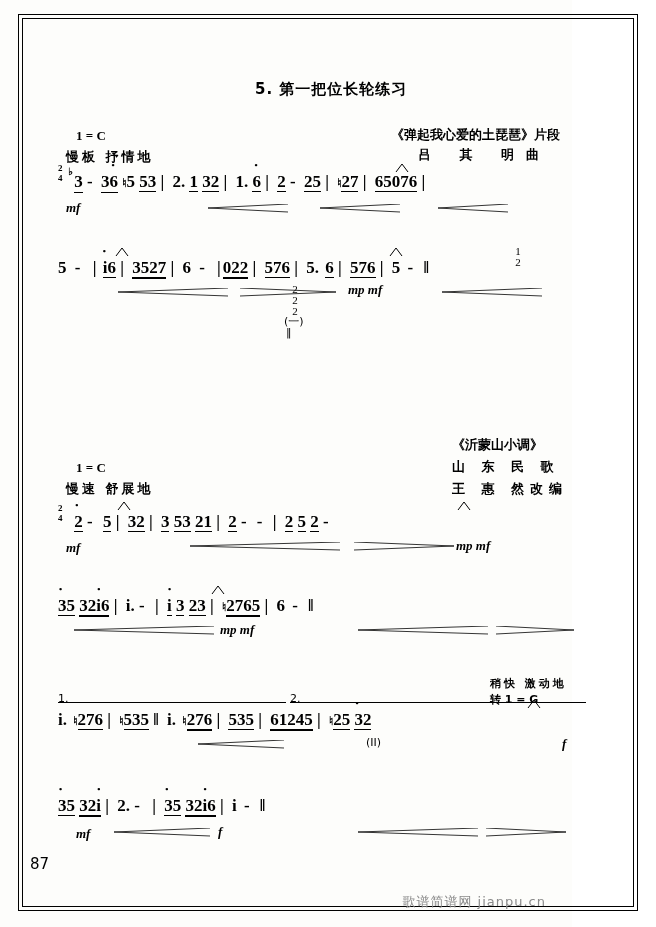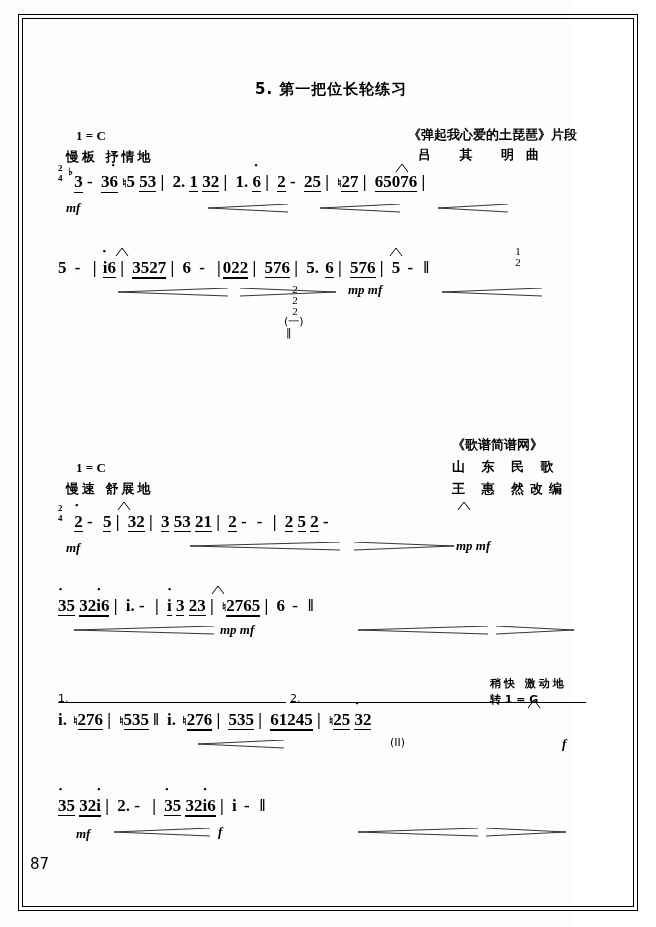--- a/index.html
+++ b/index.html
@@ -158,21 +158,21 @@
 <div class="page">
 
   <div class="border-frame"></div>
   <div class="border-frame inner"></div>
 
   <div class="section-title" id="title-5">5. 第一把位长轮练习</div>
 
   <div class="keysig" style="left:76px; top:128px;">1 = C</div>
   <div class="tempo" style="left:66px; top:148px;">慢板  抒情地</div>
 
-  <div class="credit" style="left:408px; top:126px;">《弹起我心爱的土琵琶》片段</div>
+  <div class="credit" style="left:391px; top:126px;">《弹起我心爱的土琵琶》片段</div>
   <div class="credit sp2" style="left:418px; top:146px;">吕      其      明曲</div>
 
   <div class="staff" style="left:58px; top:172px;">
     <div class="notes">
       <span style="display:inline-block;position:relative;">
         <span style="position:absolute;left:0;top:-9px;font-size:9px;">2</span>
         <span style="position:absolute;left:0;top:1px;font-size:9px;">4</span>
         <span style="display:inline-block;width:12px;"></span>
       </span>
       <span style="position:relative;">
@@ -260,21 +260,21 @@
           <path d="M2,8 L8,0 L14,8" stroke="#000" stroke-width="1" fill="none"></path>
         </svg>
     </div>
     <div class="tiny-num" style="left:452px; top:-12px; width:16px;">1<br>2</div>
   </div>
 
 
   <div class="keysig" style="left:76px; top:460px;">1 = C</div>
   <div class="tempo" style="left:66px; top:480px;">慢速  舒展地</div>
 
-  <div class="credit" style="left:452px; top:436px;">《歌谱简谱网》</div>
+  <div class="credit" style="left:452px; top:436px;">《沂蒙山小调》</div>
   <div class="credit sp" style="left:452px; top:458px;">山 东 民 歌</div>
   <div class="credit sp" style="left:452px; top:480px;">王 惠 然改编</div>
 
   <div class="staff" style="left:58px; top:512px;">
     <div class="notes">
       <span style="display:inline-block;position:relative;">
         <span style="position:absolute;left:0;top:-9px;font-size:9px;">2</span>
         <span style="position:absolute;left:0;top:1px;font-size:9px;">4</span>
         <span style="display:inline-block;width:12px;"></span>
       </span>
@@ -369,21 +369,21 @@
       <span style="letter-spacing:2px;"> | </span><span style="border-bottom:1.5px solid #000;">5</span><span style="border-bottom:1.5px solid #000;">3</span><span style="border-bottom:1.5px solid #000;">5</span>
       <span style="letter-spacing:2px;"> | </span><span style="border-bottom:2.5px solid #000;">6</span><span style="border-bottom:2.5px solid #000;">1</span><span style="border-bottom:2.5px solid #000;">2</span><span style="border-bottom:2.5px solid #000;">4</span><span style="border-bottom:2.5px solid #000;">5</span>
       <span style="letter-spacing:2px;"> | </span><span style="font-size:12px;">♮</span><span style="border-bottom:1.5px solid #000;">2</span><span style="border-bottom:1.5px solid #000;">5</span>
       <span style="letter-spacing:2px;"> </span><span style="border-bottom:1.5px solid #000;position:relative;">3<span style="position:absolute;left:1px;top:-12px;font-size:9px;">•</span></span><span style="border-bottom:1.5px solid #000;">2</span>
     </div>
     <div class="hairpin" style="left:140px; top:34px; width:86px;">
       <svg width="86" height="9">
           <path d="M0,4 L86,0 M0,4 L86,8" stroke="#000" stroke-width="0.8" fill="none"></path>
         </svg>
     </div>
-    <div class="small-label" style="left:308px; top:30px;margin-left:24px;">(II)</div>
+    <div class="small-label" style="left:308px; top:30px;">(II)</div>
     <div class="dyn" style="left:504px; top:30px;">f</div>
     <div class="tie" style="left:468px; top:-6px;">
       <svg width="16" height="10">
           <path d="M2,8 L8,0 L14,8" stroke="#000" stroke-width="1" fill="none"></path>
         </svg>
     </div>
   </div>
 
   <div class="staff" style="left:58px; top:796px;">
     <div class="notes">
@@ -409,14 +409,15 @@
         </svg>
     </div>
     <div class="hairpin" style="left:428px; top:32px; width:80px;">
       <svg width="80" height="9">
           <path d="M0,0 L80,4 M0,8 L80,4" stroke="#000" stroke-width="0.8" fill="none"></path>
         </svg>
     </div>
   </div>
 
   <div class="page-number">87</div>
+  <div class="watermark">歌谱简谱网 jianpu.cn</div>
 
 </div>
 
 </body></html>

